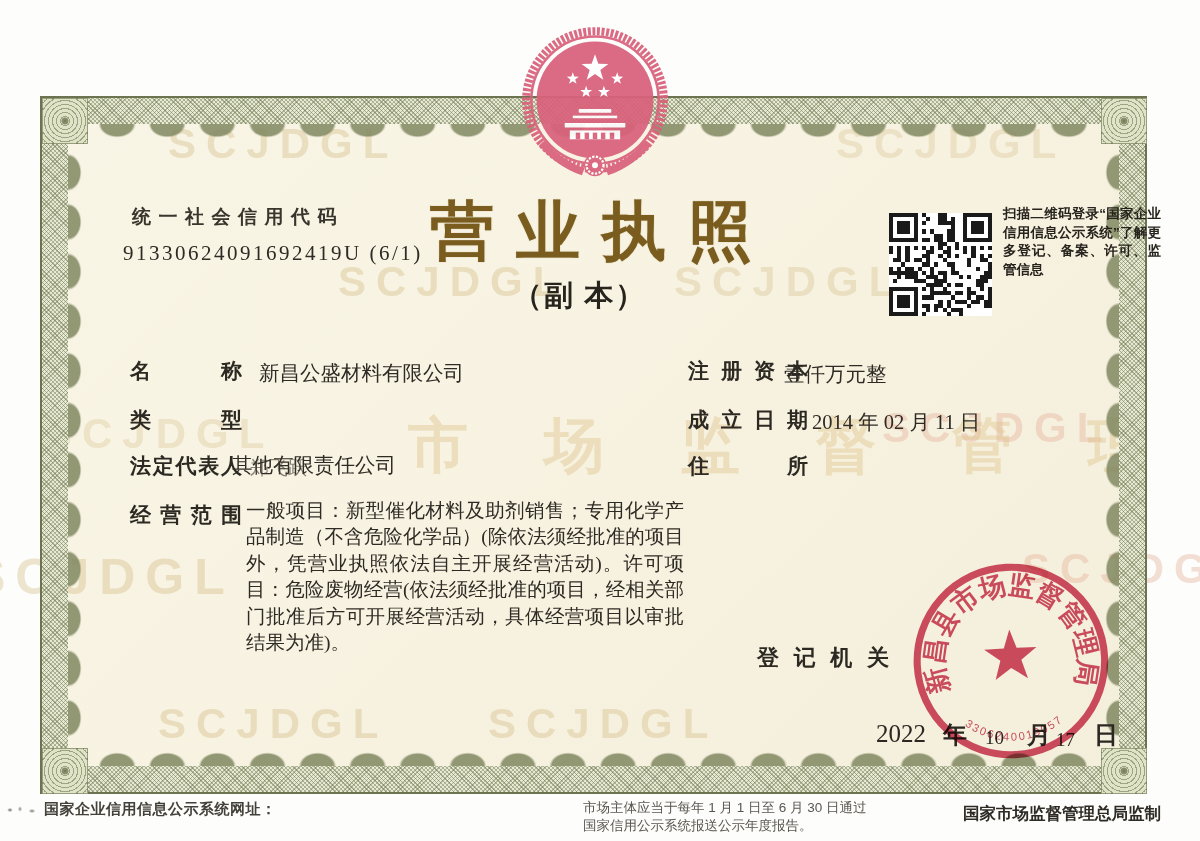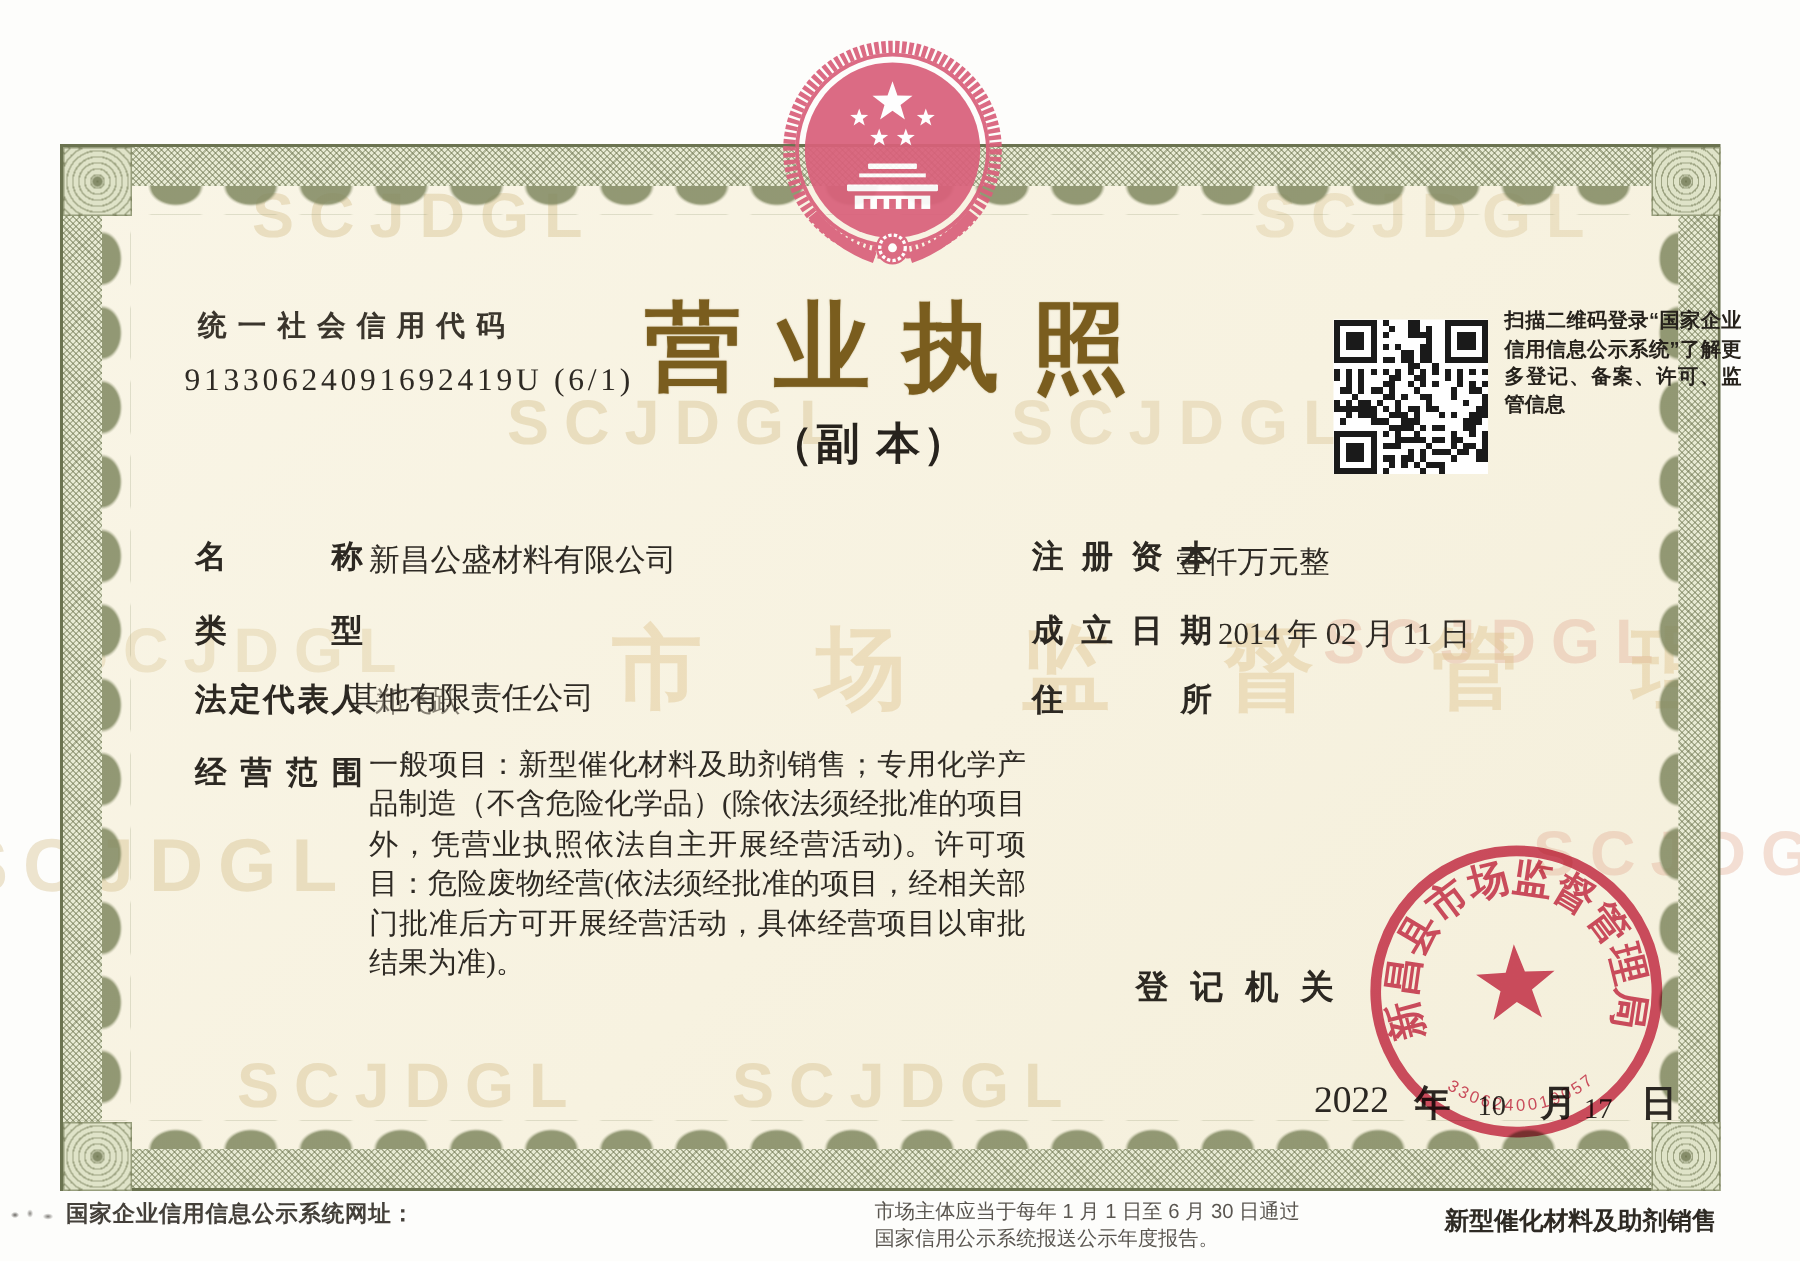--- a/index.html
+++ b/index.html
@@ -353,21 +353,21 @@
         <rect x="1" y="19" width="5" height="5" fill="#fff"></rect>
         <rect x="2" y="20" width="3" height="3" fill="#1a1a1a"></rect>
       </svg>
   </div>
   <div class="qr-caption">扫描二维码登录“国家企业信用信息公示系统”了解更多登记、备案、许可、监管信息</div>
 
   <span class="flabel jlabel" style="left:130px;top:357px;width:112px;">
       <i>名</i>
       <i>称</i>
     </span>
-  <span class="fvalue" style="left:246px;top:359px;">新昌公盛材料有限公司</span>
+  <span class="fvalue" style="left:259px;top:359px;">新昌公盛材料有限公司</span>
 
   <span class="flabel jlabel" style="left:130px;top:406px;width:112px;">
       <i>类</i>
       <i>型</i>
     </span>
   <span class="fvalue" style="left:232px;top:408px;margin-top:43px;">其他有限责任公司</span>
 
   <span class="flabel jlabel" style="left:130px;top:452px;width:112px;">
       <i>法</i>
       <i>定</i>
@@ -435,15 +435,15 @@
       </text>
     </svg>
   </div>
 
   <div class="smudge"></div>
   <div class="footer-text f-left">国家企业信用信息公示系统网址：</div>
   <div class="footer-text f-mid">
     <div>市场主体应当于每年 1 月 1 日至 6 月 30 日通过</div>
     <div>国家信用公示系统报送公示年度报告。</div>
   </div>
-  <div class="footer-text f-right">新型催化材料及助剂销售</div>
+  <div class="footer-text f-right">国家市场监督管理总局监制</div>
 
 </div>
 
 </body></html>

